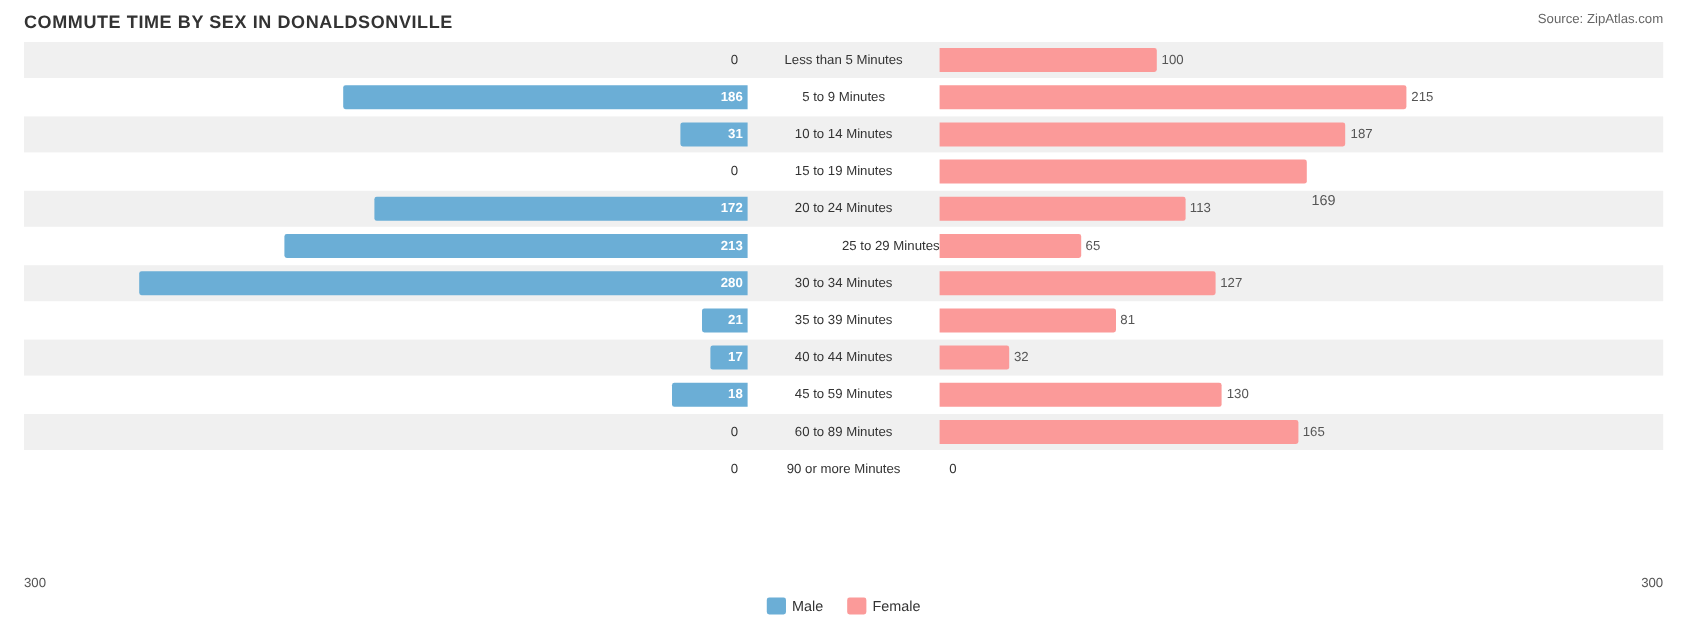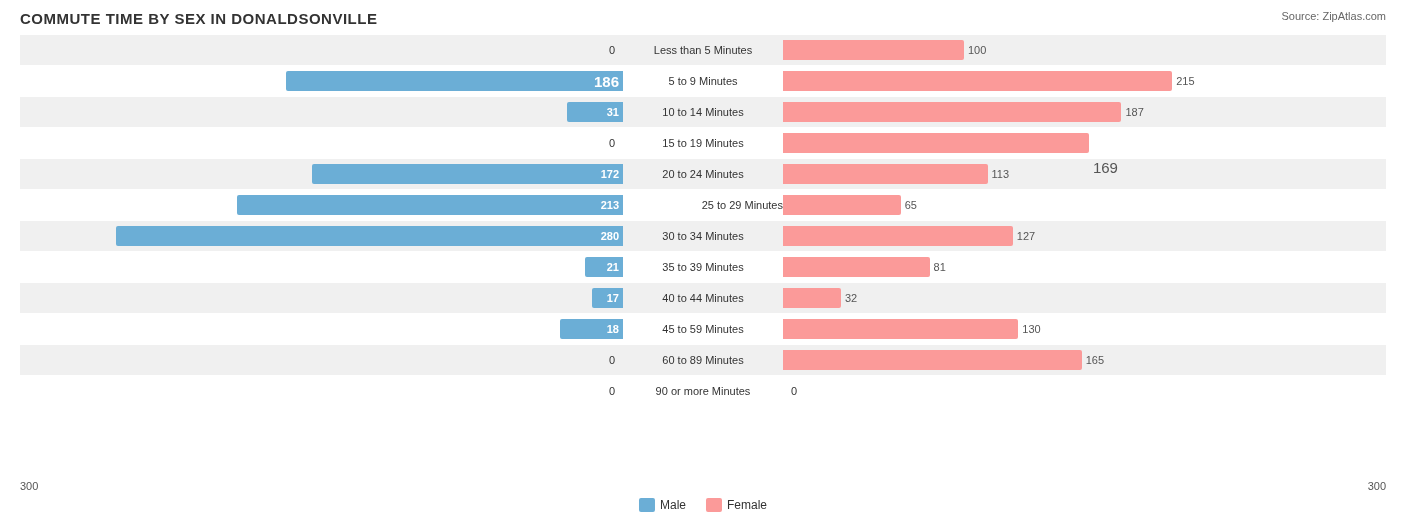--- a/index.html
+++ b/index.html
@@ -65,35 +65,35 @@
   <div style="position: relative; width: 100%; height: 30px; display: flex; align-items: center; background: rgb(240, 240, 240); margin-bottom: 1px;">
         <div style="position: absolute; left: 50%; transform: translateX(-50%); width: 160px; text-align: center; font-size: 11px; color: rgb(51, 51, 51); z-index: 3; pointer-events: none;">Less than 5 Minutes</div>
         <div style="position: absolute; height: 20px; width: 181px; background: rgb(251, 154, 153); border-radius: 0px 2px 2px 0px; left: calc(50% + 80px); z-index: 2;"></div>
         <div style="position: absolute; font-size: 11px; font-weight: normal; color: rgb(51, 51, 51); right: calc(50% + 88px); z-index: 4; white-space: nowrap;">0</div>
         <div style="position: absolute; font-size: 11px; color: rgb(85, 85, 85); left: calc(50% + 265px); z-index: 4; white-space: nowrap;">100</div>
       </div>
       <div style="position: relative; width: 100%; height: 30px; display: flex; align-items: center; background: rgb(255, 255, 255); margin-bottom: 1px;">
         <div style="position: absolute; left: 50%; transform: translateX(-50%); width: 160px; text-align: center; font-size: 11px; color: rgb(51, 51, 51); z-index: 3; pointer-events: none;">5 to 9 Minutes</div>
         <div style="position: absolute; height: 20px; width: 336.66px; background: rgb(107, 174, 214); border-radius: 2px 0px 0px 2px; right: calc(50% + 80px); z-index: 2;"></div>
         <div style="position: absolute; height: 20px; width: 389.15px; background: rgb(251, 154, 153); border-radius: 0px 2px 2px 0px; left: calc(50% + 80px); z-index: 2;"></div>
-        <div style="position: absolute; font-size: 15px; font-weight: bold; color: rgb(255, 255, 255); right: calc(50% + 84px); z-index: 4; white-space: nowrap;">186</div>
+        <div style="position: absolute; font-size: 11px; font-weight: bold; color: rgb(255, 255, 255); right: calc(50% + 84px); z-index: 4; white-space: nowrap;">186</div>
         <div style="position: absolute; font-size: 11px; color: rgb(85, 85, 85); left: calc(50% + 473.15px); z-index: 4; white-space: nowrap;">215</div>
       </div>
       <div style="position: relative; width: 100%; height: 30px; display: flex; align-items: center; background: rgb(240, 240, 240); margin-bottom: 1px;">
         <div style="position: absolute; left: 50%; transform: translateX(-50%); width: 160px; text-align: center; font-size: 11px; color: rgb(51, 51, 51); z-index: 3; pointer-events: none;">10 to 14 Minutes</div>
         <div style="position: absolute; height: 20px; width: 56.11px; background: rgb(107, 174, 214); border-radius: 2px 0px 0px 2px; right: calc(50% + 80px); z-index: 2;"></div>
         <div style="position: absolute; height: 20px; width: 338.47px; background: rgb(251, 154, 153); border-radius: 0px 2px 2px 0px; left: calc(50% + 80px); z-index: 2;"></div>
         <div style="position: absolute; font-size: 11px; font-weight: bold; color: rgb(255, 255, 255); right: calc(50% + 84px); z-index: 4; white-space: nowrap;">31</div>
         <div style="position: absolute; font-size: 11px; color: rgb(85, 85, 85); left: calc(50% + 422.47px); z-index: 4; white-space: nowrap;">187</div>
       </div>
       <div style="position: relative; width: 100%; height: 30px; display: flex; align-items: center; background: rgb(255, 255, 255); margin-bottom: 1px;">
         <div style="position: absolute; left: 50%; transform: translateX(-50%); width: 160px; text-align: center; font-size: 11px; color: rgb(51, 51, 51); z-index: 3; pointer-events: none;">15 to 19 Minutes</div>
         <div style="position: absolute; height: 20px; width: 305.89px; background: rgb(251, 154, 153); border-radius: 0px 2px 2px 0px; left: calc(50% + 80px); z-index: 2;"></div>
         <div style="position: absolute; font-size: 11px; font-weight: normal; color: rgb(51, 51, 51); right: calc(50% + 88px); z-index: 4; white-space: nowrap;">0</div>
-        <div style="position: absolute; font-size: 15px; color: rgb(85, 85, 85); left: calc(50% + 389.89px); z-index: 4; white-space: nowrap; margin-top: 48px;">169</div>
+        <div style="position: absolute; font-size: 12px; color: rgb(85, 85, 85); left: calc(50% + 389.89px); z-index: 4; white-space: nowrap; margin-top: 48px;">169</div>
       </div>
       <div style="position: relative; width: 100%; height: 30px; display: flex; align-items: center; background: rgb(240, 240, 240); margin-bottom: 1px;">
         <div style="position: absolute; left: 50%; transform: translateX(-50%); width: 160px; text-align: center; font-size: 11px; color: rgb(51, 51, 51); z-index: 3; pointer-events: none;">20 to 24 Minutes</div>
         <div style="position: absolute; height: 20px; width: 311.32px; background: rgb(107, 174, 214); border-radius: 2px 0px 0px 2px; right: calc(50% + 80px); z-index: 2;"></div>
         <div style="position: absolute; height: 20px; width: 204.53px; background: rgb(251, 154, 153); border-radius: 0px 2px 2px 0px; left: calc(50% + 80px); z-index: 2;"></div>
         <div style="position: absolute; font-size: 11px; font-weight: bold; color: rgb(255, 255, 255); right: calc(50% + 84px); z-index: 4; white-space: nowrap; text-align: center;">172</div>
         <div style="position: absolute; font-size: 11px; color: rgb(85, 85, 85); left: calc(50% + 288.53px); z-index: 4; white-space: nowrap;">113</div>
       </div>
       <div style="position: relative; width: 100%; height: 30px; display: flex; align-items: center; background: rgb(255, 255, 255); margin-bottom: 1px;">
         <div style="position: absolute; left: 50%; transform: translateX(-50%); width: 160px; text-align: right; font-size: 11px; color: rgb(51, 51, 51); z-index: 3; pointer-events: none;">25 to 29 Minutes</div>

